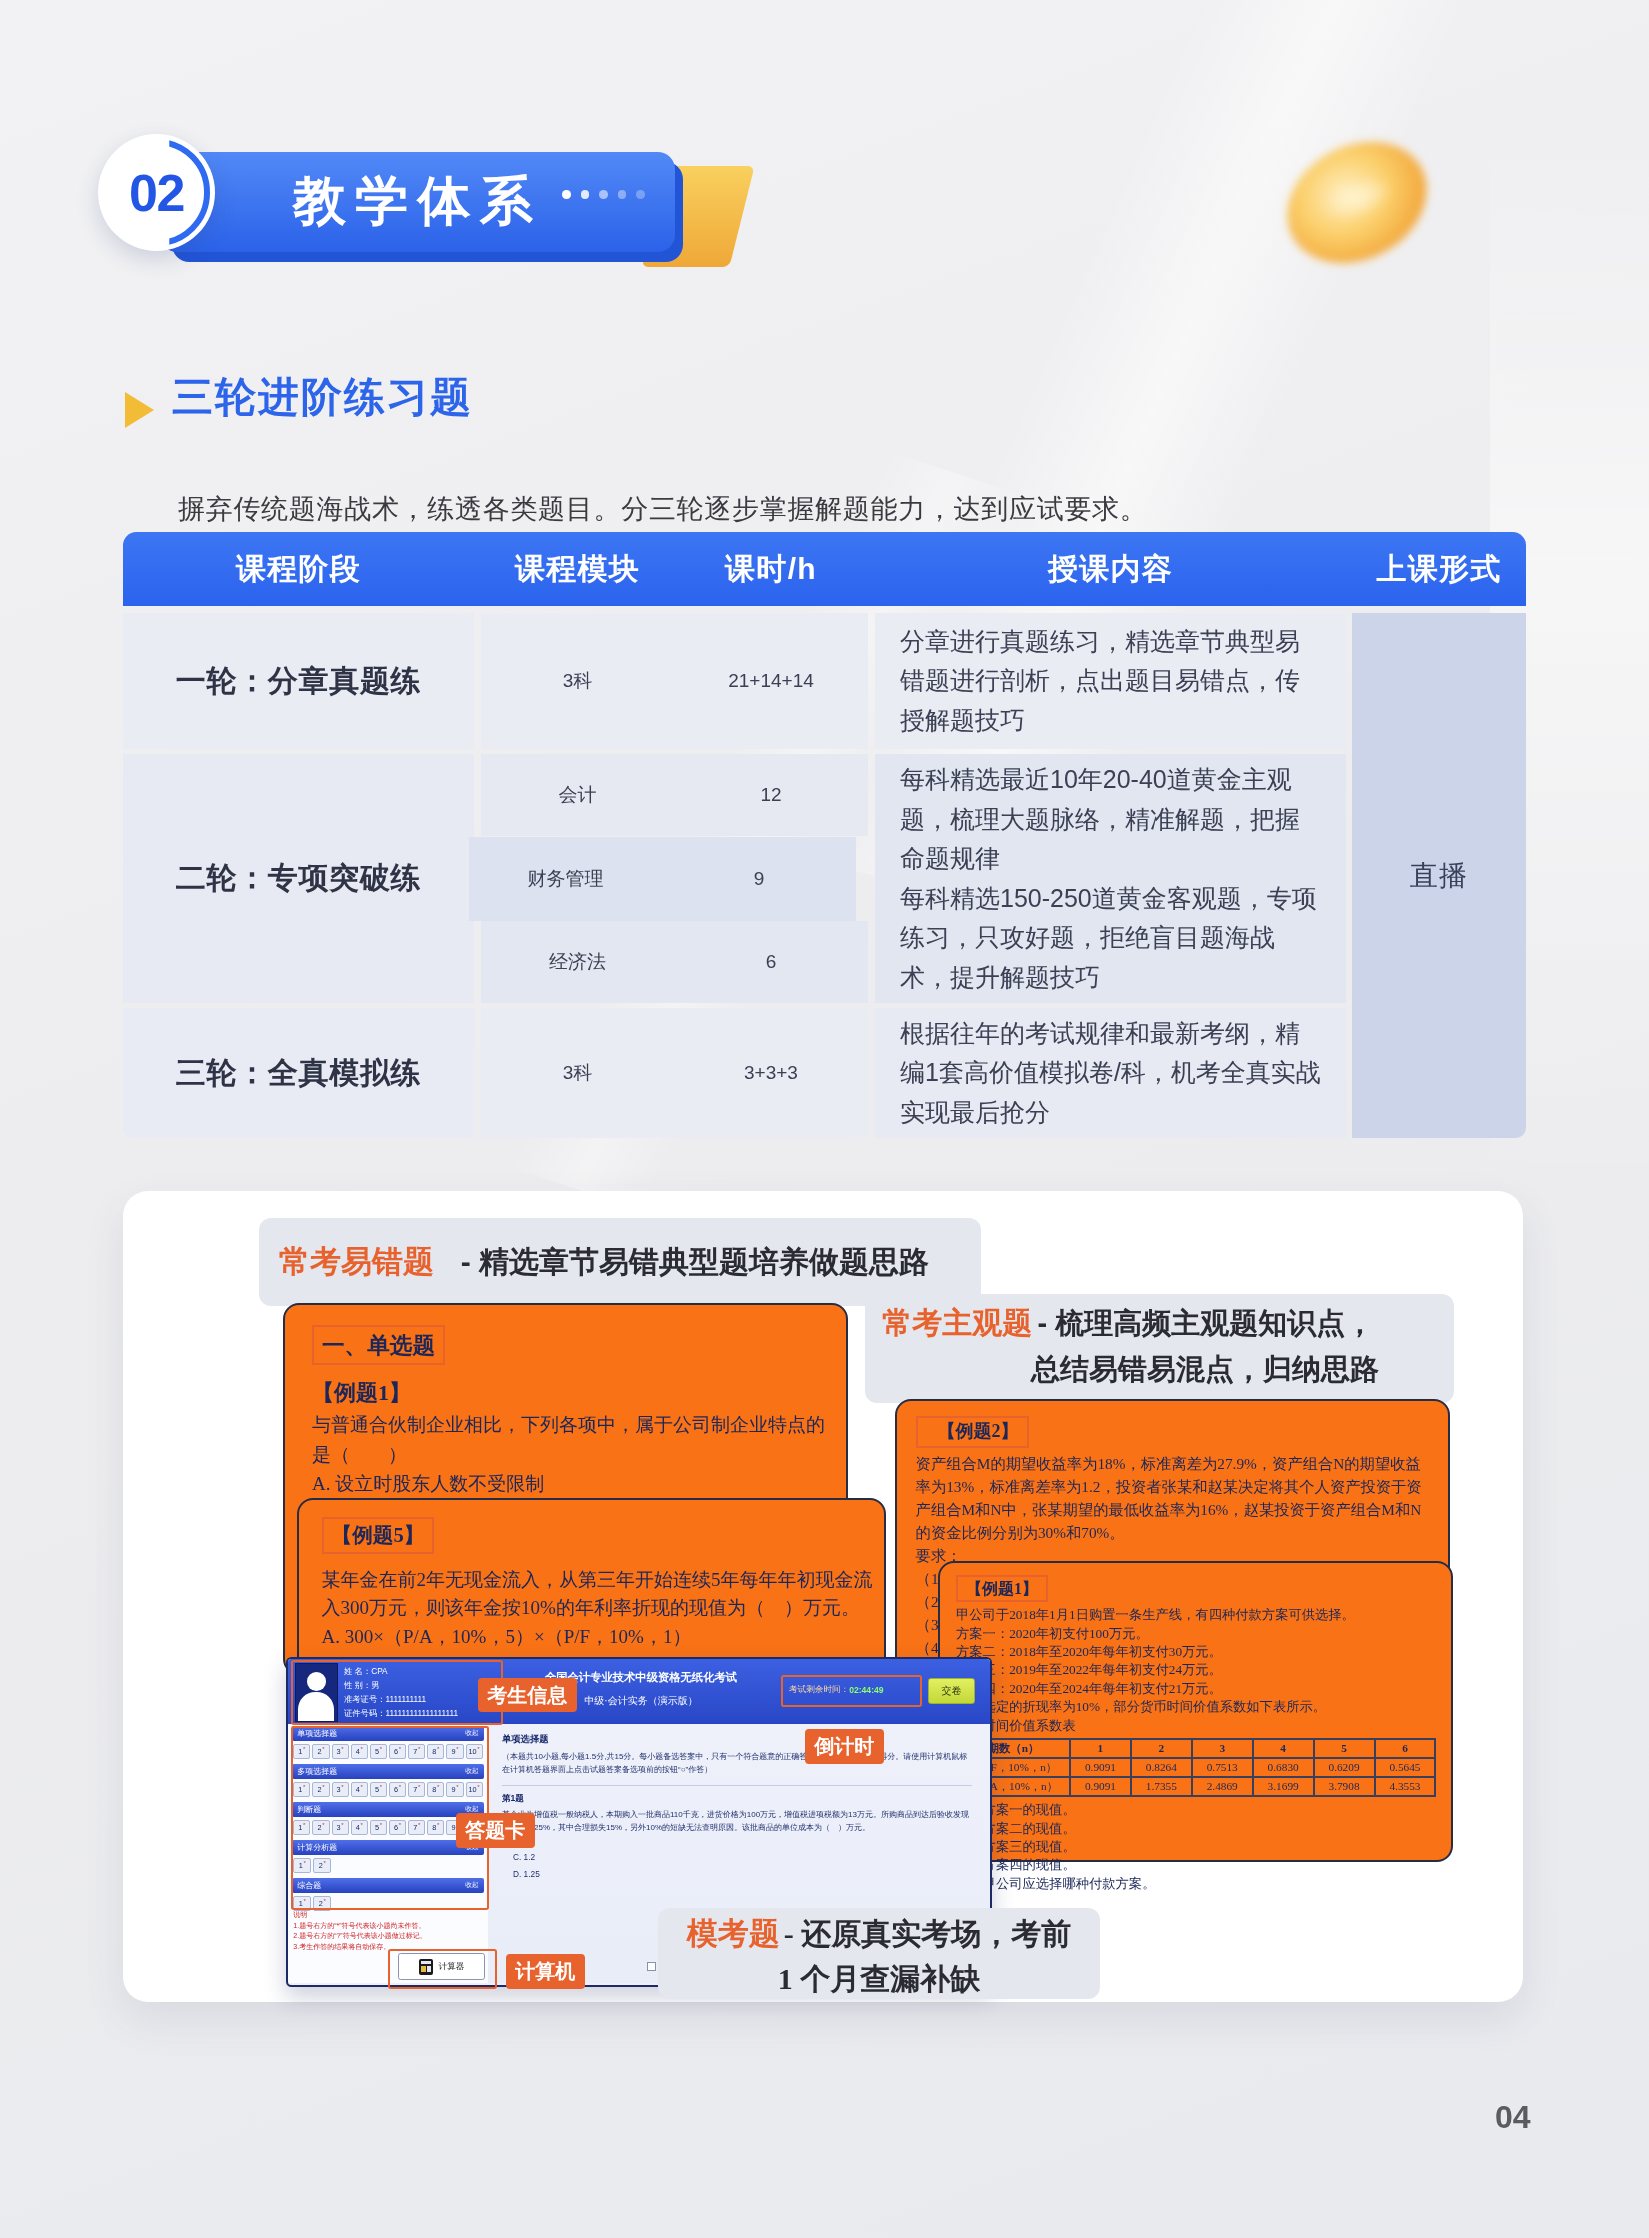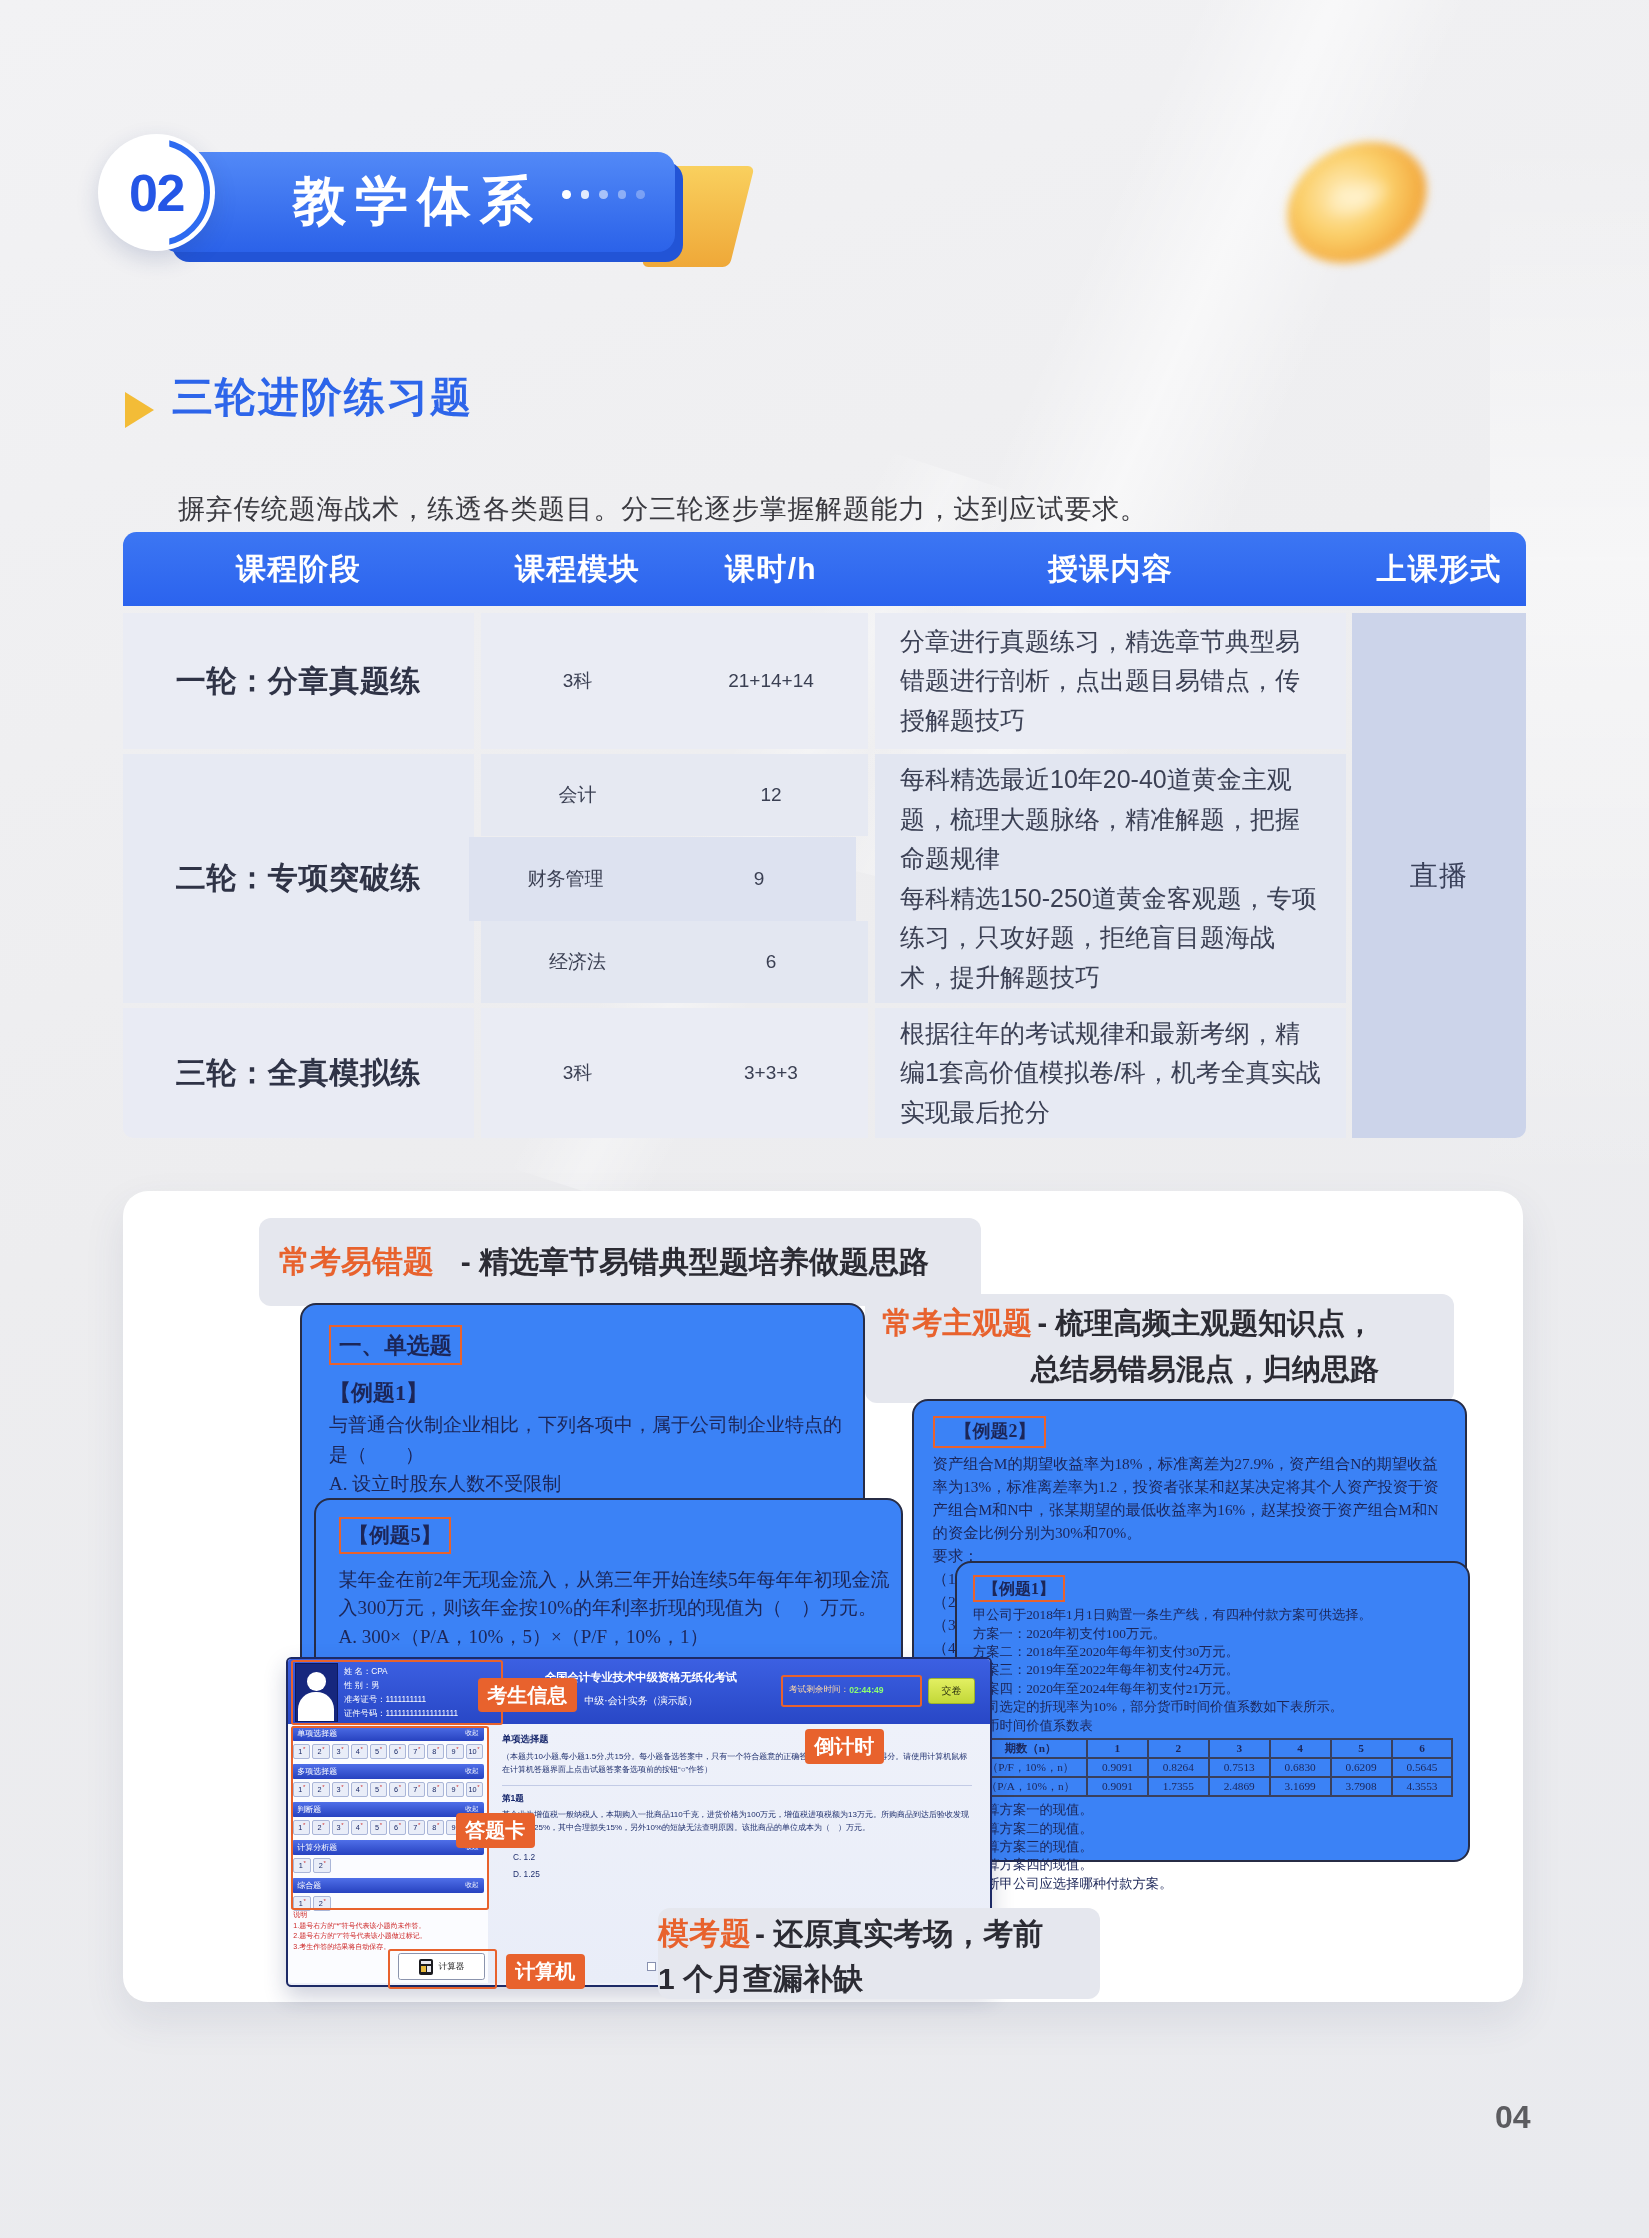--- a/index.html
+++ b/index.html
@@ -65,25 +65,25 @@
     box-shadow:0 17.3px 40px rgba(60,70,110,.10);}
   .pill{background:#e5e7ee;border-radius:12px;color:#2b2b33;gap:20px;}
   .pill .tagtxt{color:#e8622d;font-weight:bold;}
   .pill1{left:136px;top:27px;width:702px;height:88px;display:flex;align-items:center;padding-left:20px;
     font-size:30px;font-weight:600;}
   .pill1 .tagtxt{font-size:31px;margin-right:6.7px;}
   .pill2{left:742px;top:103px;width:589px;height:100px;font-size:29px;font-weight:600;padding-top:9.3px;}
   .pill2 .l1{padding-left:17.3px;}
   .pill2 .tagtxt{font-size:30px;margin-right:5.3px;}
   .pill2 .l2{padding-left:166px;margin-top:5.3px;}
-  .pill3{left:535px;top:717px;width:442px;height:86px;font-size:30px;font-weight:600;padding-top:5.3px;z-index:9;}
+  .pill3{left:535px;top:717px;width:442px;height:86px;font-size:30px;font-weight:600;text-align:center;padding-top:5.3px;z-index:9;font-family:Liberation Serif, serif;}
   .pill3 .tagtxt{font-size:31px;margin-right:4px;}
   .pill3 .l2{margin-top:4px;}
 
-  .exbox{background:#3b82f6;border:2.7px solid #272c45;border-radius:16px;color:#1c2658;margin-left:17px;}
+  .exbox{background:#f97316;border:2.7px solid #272c45;border-radius:16px;color:#1c2658;}
   .qlabel{display:inline-block;border:2px solid #e8622d;padding:0.7px 8px;font-weight:bold;}
   .box1{left:160px;top:112px;width:565px;height:372px;padding:20px 10.6px 0 27px;box-sizing:border-box;z-index:2;font-size:19px;line-height:1.55;}
   .box1 .qlabel{font-size:22.6px;}
   .box1 .extitle{font-size:22px;font-weight:bold;margin-top:10.6px;}
   .box1b{left:174px;top:307px;width:589px;height:285px;padding:17.3px 8px 0 22.6px;box-sizing:border-box;z-index:3;font-size:19px;line-height:1.5;}
   .box1b .qlabel{font-size:20.6px;margin-bottom:6.7px;}
   .box2{left:772px;top:208px;width:555px;height:285px;padding:14.6px 17.3px 0 18.6px;box-sizing:border-box;z-index:4;font-size:15.3px;line-height:1.5;}
   .box2 .qlabel{font-size:18px;margin-bottom:5.3px;padding-left:20px;}
   .box3{left:815px;top:370px;width:515px;height:301px;padding:12px 14.6px 0 16px;box-sizing:border-box;z-index:5;font-size:13.3px;line-height:1.38;}
   .box3 .qlabel{font-size:16px;margin-bottom:4px;}

